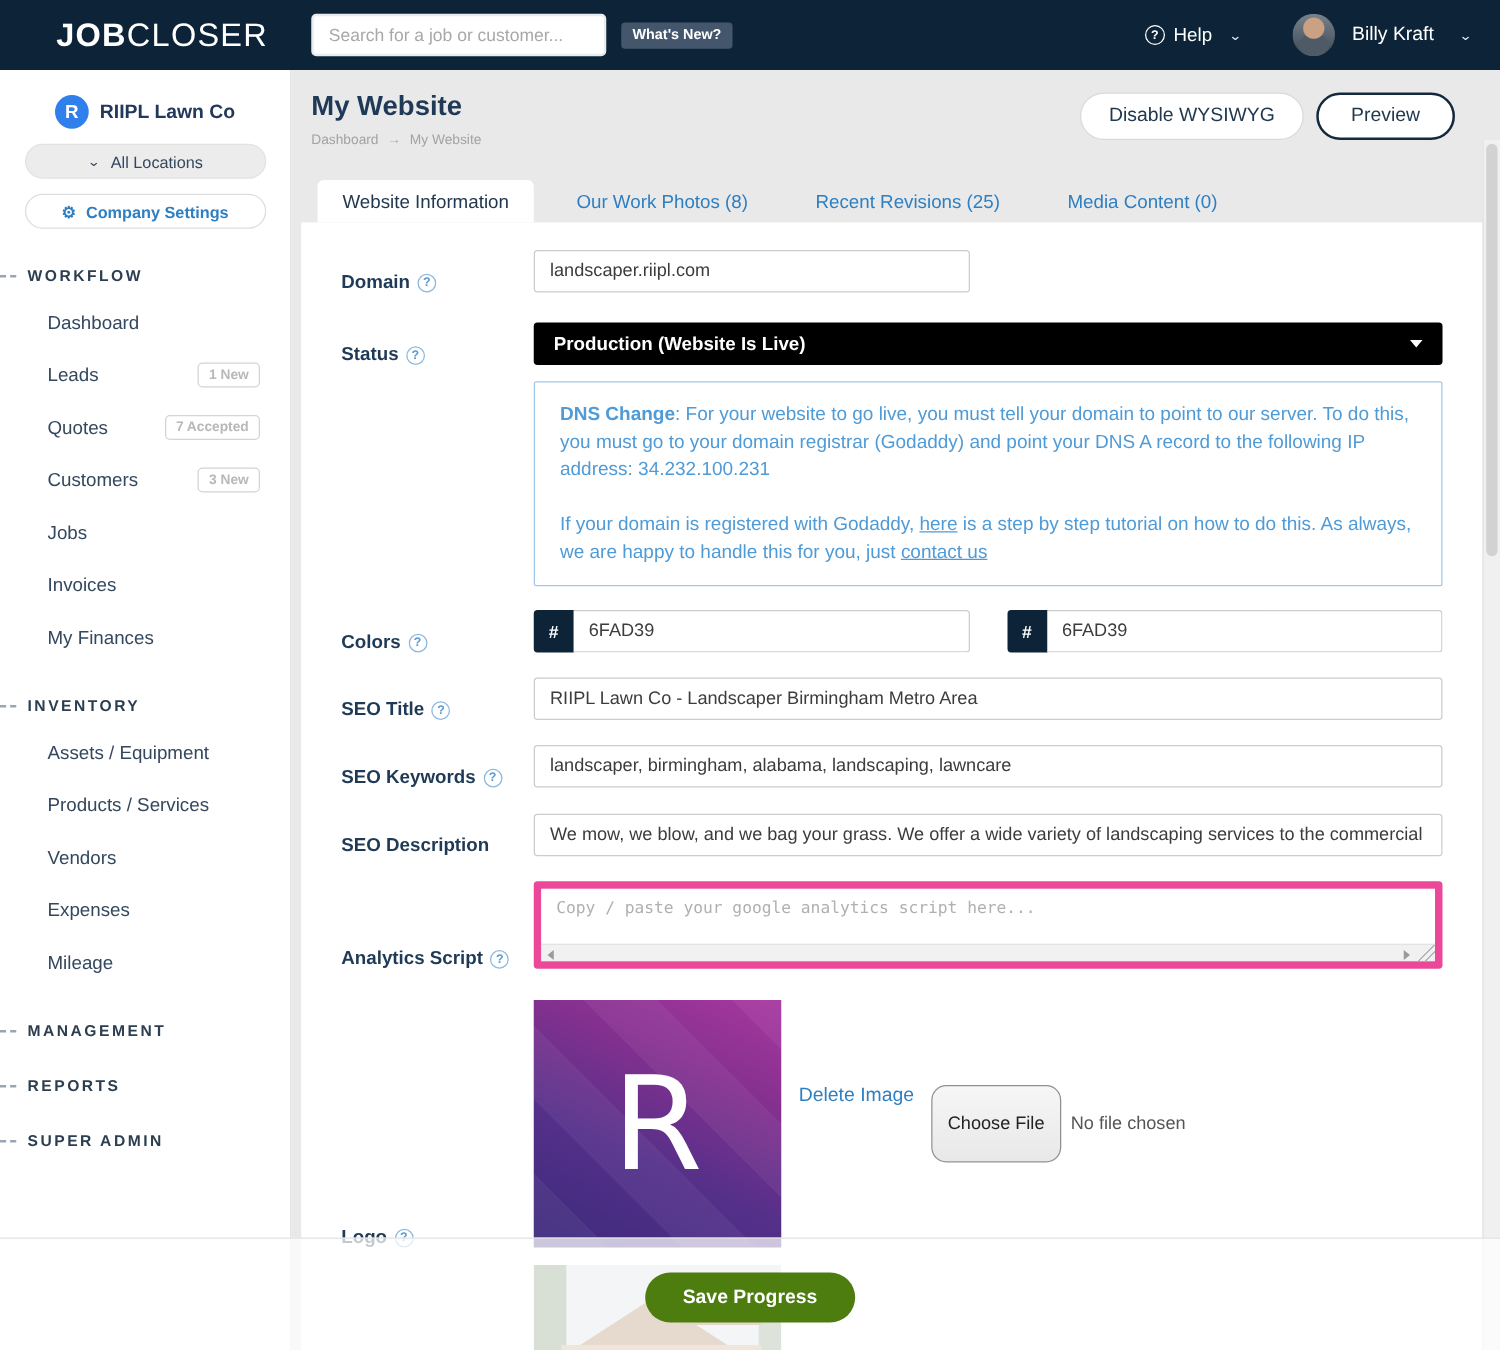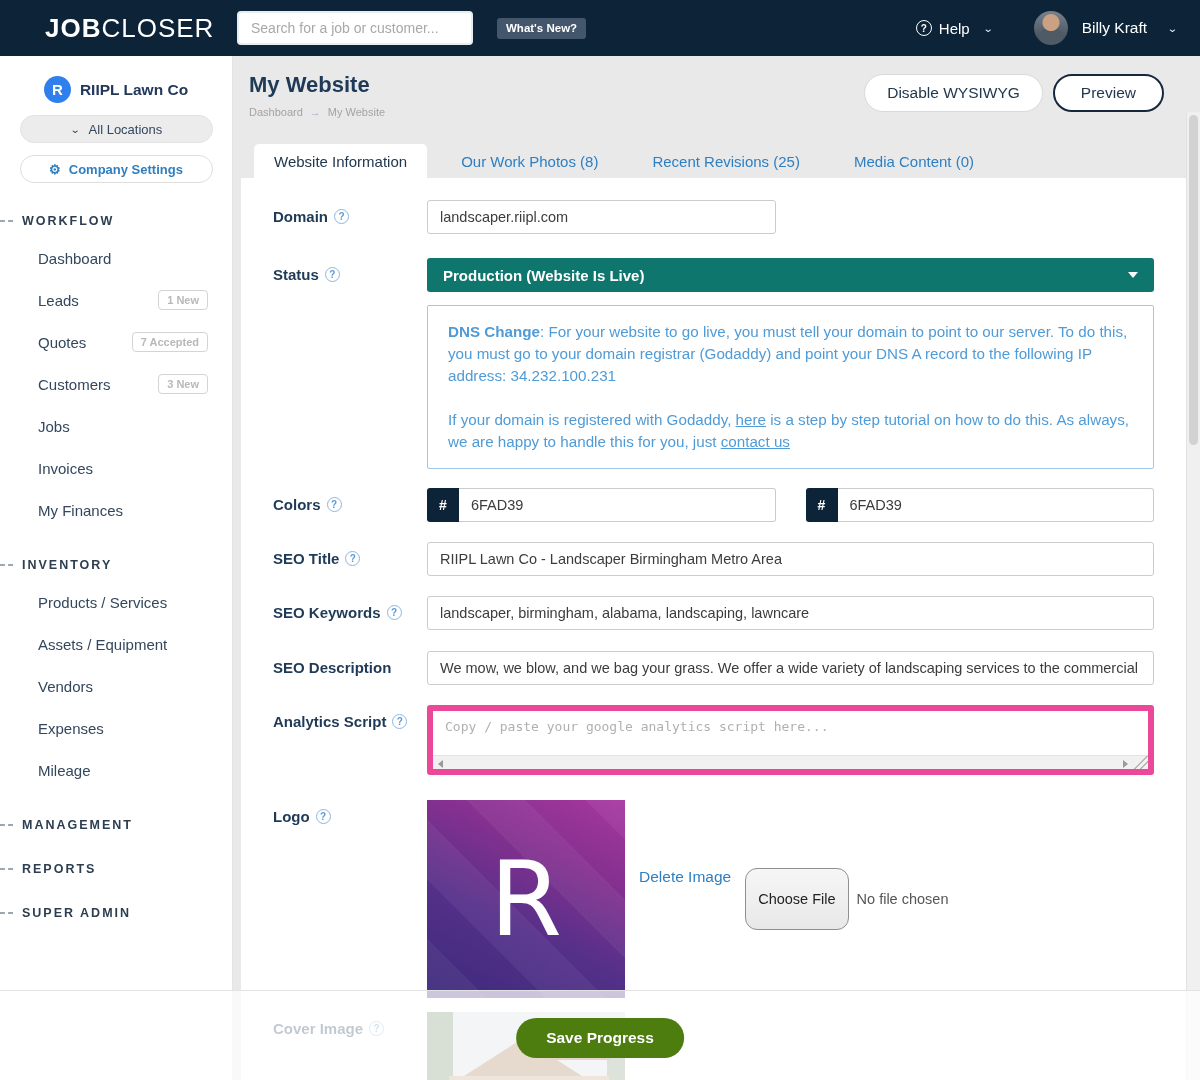--- a/index.html
+++ b/index.html
@@ -3,21 +3,21 @@
 <meta charset="utf-8">
 <style>
   * { margin:0; padding:0; box-sizing:border-box; }
   html,body { width:1200px; height:1080px; overflow:hidden; font-family:"Liberation Sans", sans-serif; background:#e9e9ea; }
 
   
   .header { position:absolute; left:0; top:0; width:1200px; height:56px; background:#0d2438; z-index:60; }
   .logo { position:absolute; left:45px; top:13px; color:#fff; font-size:26px; letter-spacing:1px; }
   .logo b { font-weight:800; }
   .logo span { font-weight:300; }
-  .search-input { position:absolute; left:237px; top:11px; width:236px; height:34px; border:2px solid #e8edf2; border-radius:4px; padding:0 12px; font-size:14px; color:#444; outline:none; font-family:"Liberation Sans", sans-serif; }
+  .search-input { position:absolute; left:249px; top:11px; width:236px; height:34px; border:2px solid #e8edf2; border-radius:4px; padding:0 12px; font-size:14px; color:#444; outline:none; font-family:"Liberation Sans", sans-serif; }
   .search-input::placeholder { color:#a8a8a8; }
   .whats-new { position:absolute; left:497px; top:18px; height:21px; line-height:21px; background:#44566b; color:#fff; font-size:11.5px; font-weight:bold; padding:0 9px; border-radius:3px; border:none; cursor:pointer; }
   .header-right { position:absolute; right:22px; top:0; height:56px; display:flex; align-items:center; gap:14px; color:#fff; }
   .help-group { display:flex; align-items:center; gap:7px; cursor:pointer; }
   .qcircle { display:inline-flex; width:16px; height:16px; border:1.5px solid #fff; border-radius:50%; font-size:10px; align-items:center; justify-content:center; font-weight:bold; }
   .help-label { font-size:15px; }
   .chev { font-size:13px; color:#e8edf2; margin-left:6px; transform:scaleY(0.8); display:inline-block; }
   .avatar { width:34px; height:34px; border-radius:50%; margin-left:26px; background:radial-gradient(circle at 50% 34%, #caa283 0 8px, transparent 9px), radial-gradient(ellipse 12px 9px at 50% 74%, #4e5a66 0 100%, transparent 100%), linear-gradient(#77828d, #3c4854); cursor:pointer; }
   .user-name { font-size:15.5px; }
 
@@ -46,26 +46,26 @@
   .btn-wysiwyg { border:1px solid #d9d9d9; }
   .btn-preview { border:2px solid #16293c; padding:0 26px; }
   .tabs { position:absolute; left:21px; top:88px; display:flex; gap:14px; }
   .tab { height:34px; display:flex; align-items:center; padding:0 20px; font-size:15px; color:#2e7fc1; cursor:pointer; }
   .tab.active { background:#fff; color:#22384e; border-radius:5px 5px 0 0; }
   .panel { position:absolute; left:8px; right:14px; top:122px; bottom:0; background:#fff; overflow:hidden; }
 
   
   .form { padding:22px 32px 0; }
   .form-row { display:flex; }
-  .label-col { width:154px; flex:none; padding-top:8px; font-size:15px; font-weight:bold; color:#1f3a56; display:flex; align-items:flex-start; gap:6px; }
+  .label-col { width:154px; flex:none; padding-top:8px; font-size:15px; font-weight:bold; color:#1f3a56; display:flex; align-items:flex-end; gap:6px; }
   .help-icon { display:inline-flex; width:15px; height:15px; border:1px solid #8cb8de; color:#5b9bd5; border-radius:50%; font-size:10px; font-weight:bold; align-items:center; justify-content:center; margin-top:1px; cursor:pointer; flex:none; }
   .control-col { flex:1; }
   .text-input { height:34px; border:1px solid #ccc; border-radius:3px; padding:0 12px; font-size:14.5px; color:#3c3c3c; width:100%; outline:none; background:#fff; font-family:"Liberation Sans", sans-serif; }
   .half { width:calc(50% - 15px); }
-  .status-select { height:34px; background:#0f766e; color:#fff; border-radius:3px; display:flex; align-items:center; font-size:15px; font-weight:bold; padding:0 16px; position:relative; cursor:pointer; }
+  .status-select { height:34px; background:#000000; color:#fff; border-radius:3px; display:flex; align-items:center; font-size:15px; font-weight:bold; padding:0 16px; position:relative; cursor:pointer; }
   .caret-down { position:absolute; right:16px; top:14px; width:0; height:0; border-left:5px solid transparent; border-right:5px solid transparent; border-top:6px solid #fff; }
   .dns-box { border:1px solid #9fc8ea; border-radius:2px; background:#fff; padding:15px 20px; color:#4f9bd7; font-size:15.2px; line-height:22px; }
   .dns-box .dns-title { font-weight:bold; }
   .dns-box p + p { margin-top:22px; }
   .dns-link { color:#4f9bd7; text-decoration:underline; cursor:pointer; }
   .colors-wrap { display:flex; gap:30px; }
   .color-group { display:flex; flex:1; }
   .hash-prefix { width:32px; height:34px; background:#0d2438; color:#fff; border-radius:3px 0 0 3px; display:flex; align-items:center; justify-content:center; font-size:14px; font-weight:bold; flex:none; }
   .color-group .text-input { border-radius:0 3px 3px 0; border-left:none; }
   .textarea-box { border:6px solid #ec4899; border-radius:3px; overflow:hidden; }
@@ -164,24 +164,24 @@
       </div>
     <div class="nav-item">
         <span>Invoices</span>
       </div>
     <div class="nav-item">
         <span>My Finances</span>
       </div>
 
     <div class="nav-section-label">INVENTORY</div>
     <div class="nav-item">
+        <span>Assets / Equipment</span>
+      </div>
+    <div class="nav-item">
         <span>Products / Services</span>
-      </div>
-    <div class="nav-item">
-        <span>Assets / Equipment</span>
       </div>
     <div class="nav-item">
         <span>Vendors</span>
       </div>
     <div class="nav-item">
         <span>Expenses</span>
       </div>
     <div class="nav-item">
         <span>Mileage</span>
       </div>

